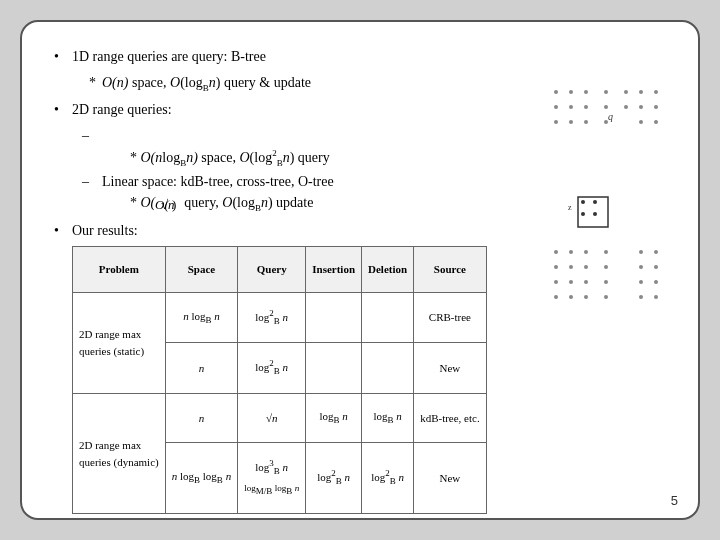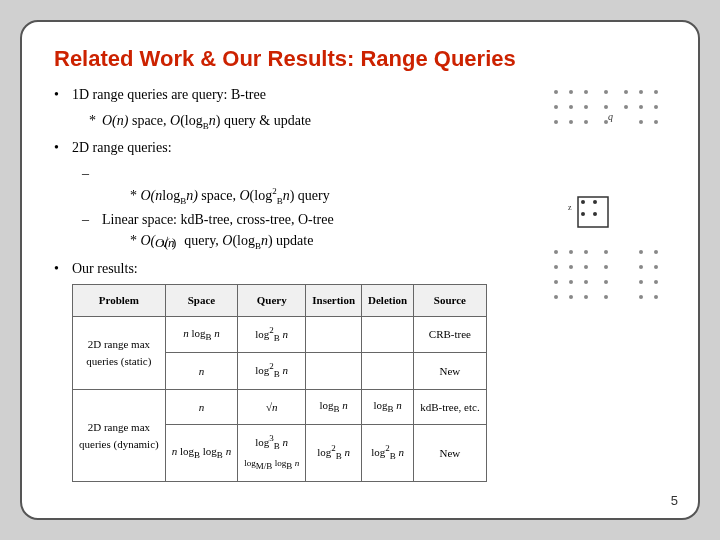--- a/index.html
+++ b/index.html
@@ -91,29 +91,29 @@
     }
 
     table.results-table {
       border-collapse: collapse;
       font-size: 11px;
       margin-top: 4px;
       font-family: 'Times New Roman', Times, serif;
     }
     table.results-table th, table.results-table td {
       border: 1px solid #666;
-      padding: 7px 6px;
+      padding: 14px 6px;
       text-align: center;
     }
     table.results-table th {
       font-weight: bold;
       background: #f0f0f0;
     }
     table.results-table td.left-align {
-      text-align: center;
+      text-align: left;
     }
     .page-num {
       position: absolute;
       bottom: 10px;
       right: 20px;
       font-size: 13px;
       font-family: Arial, sans-serif;
       color: #333;
     }
     .our-results-label {
@@ -182,21 +182,20 @@
     <circle cx="95" cy="40" r="2" fill="#888"></circle>
     <circle cx="110" cy="40" r="2" fill="#888"></circle>
     <circle cx="10" cy="55" r="2" fill="#888"></circle>
     <circle cx="25" cy="55" r="2" fill="#888"></circle>
     <circle cx="40" cy="55" r="2" fill="#888"></circle>
     <circle cx="60" cy="55" r="2" fill="#888"></circle>
     <circle cx="95" cy="55" r="2" fill="#888"></circle>
     <circle cx="110" cy="55" r="2" fill="#888"></circle>
   </svg>
 
-  <div class="slide-title">Related Work &amp; Our Results: Range Queries</div>
 
   <div class="content">
 
     <div class="bullet">
       <span class="bullet-dot">•</span>
       <span>1D range queries are query: B-tree</span>
     </div>
     <div class="sub-item">
       <span class="sub-prefix">&nbsp;&nbsp;*</span>
       <span>

